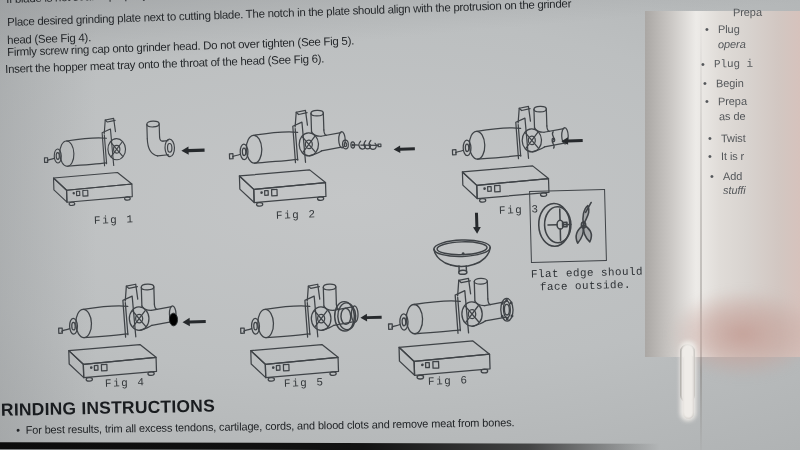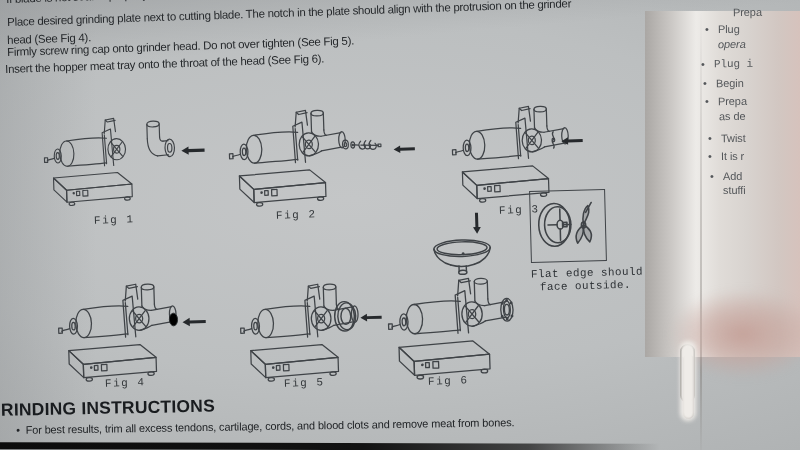--- a/index.html
+++ b/index.html
@@ -302,21 +302,21 @@
     <div class="rp-frag" style="left:74px;top:99px;">as de</div>
 
     <span class="rp-dot" style="left:63px;top:121px;">•</span>
     <div class="rp-frag" style="left:76px;top:121px;">Twist</div>
 
     <span class="rp-dot" style="left:63px;top:139px;">•</span>
     <div class="rp-frag" style="left:76px;top:139px;">It is r</div>
 
     <span class="rp-dot" style="left:65px;top:159px;">•</span>
     <div class="rp-frag" style="left:78px;top:159px;">Add</div>
-    <div class="rp-frag" style="left:78px;top:173px;">stuffi</div>
+    <div class="rp-frag" style="left:78px;top:173px;font-style:italic;">stuffi</div>
 
     <div class="pink-corner"></div>
   </div>
 
   <div class="clip-wrap">
     <div class="clip-glow"></div>
     <svg width="22" height="82" viewBox="0 0 22 80">
         <use href="#clip-art"></use>
       </svg>
   </div>

